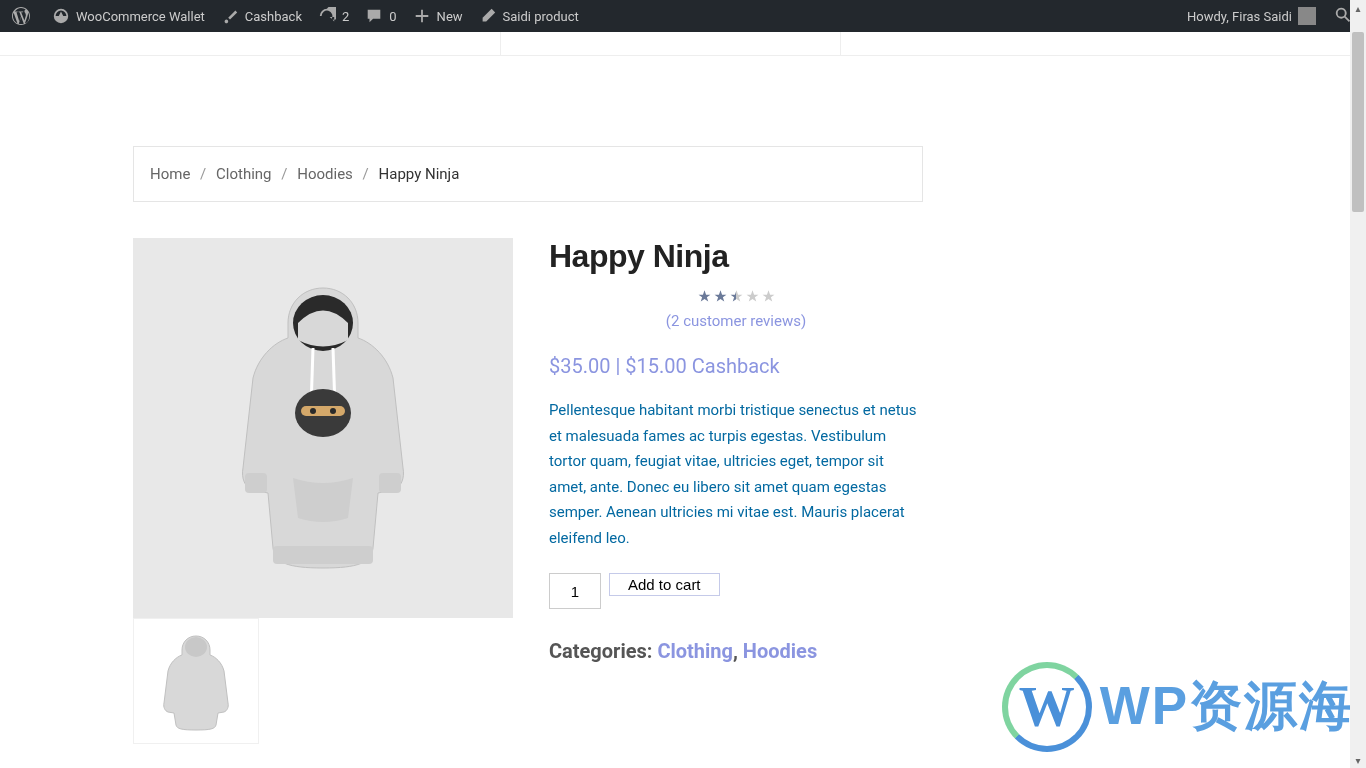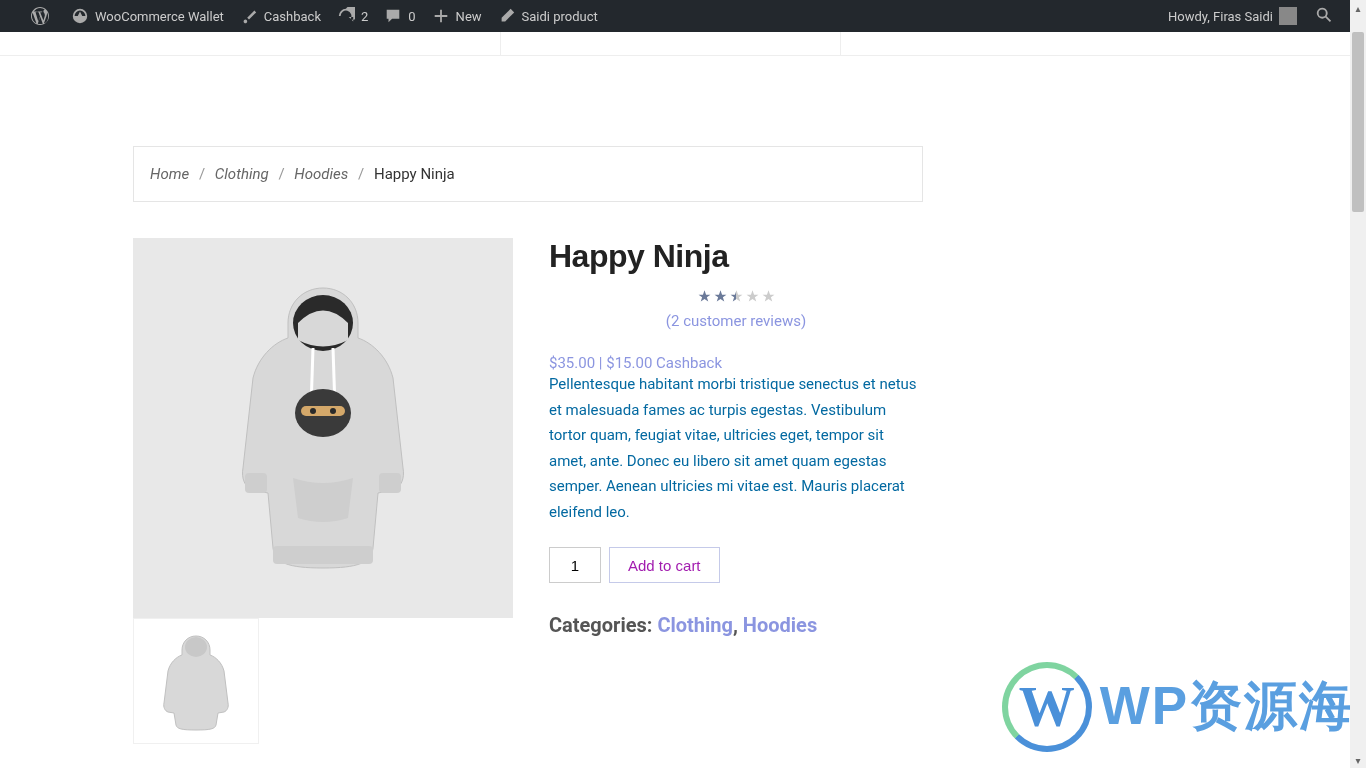--- a/index.html
+++ b/index.html
@@ -1,37 +1,37 @@
 <!DOCTYPE html>
 <html><head>
 <meta charset="utf-8">
 <style>
 * { margin: 0; padding: 0; box-sizing: border-box; }
 body { font-family: -apple-system, BlinkMacSystemFont, "Segoe UI", Roboto, sans-serif; background: #fff; color: #333; }
 
 
-.admin-bar { background: #23282d; color: #ccc; height: 32px; display: flex; align-items: center; justify-content: space-between; padding: 0 23px; font-size: 13px; }
+.admin-bar { background: #23282d; color: #ccc; height: 32px; display: flex; align-items: center; justify-content: space-between; padding: 0 4px; font-size: 13px; }
 .admin-bar-left, .admin-bar-right { display: flex; align-items: center; height: 100%; }
 .admin-bar-item { display: flex; align-items: center; padding: 0 8px; height: 100%; cursor: pointer; color: #ccc; }
 .admin-bar-item .ab-icon { margin-right: 6px; font-size: 16px; display: inline-flex; }
 .admin-bar-item svg { width: 18px; height: 18px; fill: #aaa; }
 .avatar-box { width: 18px; height: 18px; background: #888; margin-left: 6px; display: inline-block; }
 .search-icon-wrap { padding: 0 10px; }
 
 
 .top-nav-strip { height: 24px; border-bottom: 1px solid #eee; display: flex; }
 .top-nav-strip .seg { border-left: 1px solid #eee; width: 340px; height: 100%; }
 .top-nav-strip .seg:first-child { width: 500px; border-left: none; }
 
 
 .page-wrap { max-width: 1100px; margin: 0 auto; padding: 90px 0 40px 0; }
 
 
 .breadcrumb-box { border: 1px solid #e5e5e5; padding: 18px 16px; margin-bottom: 36px; max-width: 790px; color: #666; font-size: 15px; }
-.breadcrumb-box a { color: #666; text-decoration: none; font-style: italic; }
+.breadcrumb-box a { color: #666; text-decoration: none; }
 .breadcrumb-box .sep { margin: 0 6px; color: #999; }
 .breadcrumb-box .current { color: #333; }
 
 
 .product-row { display: flex; gap: 36px; max-width: 790px; }
 .product-images { width: 380px; flex-shrink: 0; }
 .main-image { width: 380px; height: 380px; background: #e8e8e8; display: flex; align-items: center; justify-content: center; position: relative; }
 .thumbs { display: flex; margin-top: 0; }
 .thumb { width: 126px; height: 126px; background: #fff; display: flex; align-items: center; justify-content: center; border: 1px solid #f0f0f0; }
 
@@ -40,27 +40,27 @@
 
 .product-info { flex: 1; }
 .product-title { font-size: 32px; font-weight: 700; color: #222; font-family: "Arial Black", Arial, sans-serif; letter-spacing: -0.5px; margin-bottom: 14px; }
 
 .rating-row { display: flex; align-items: center; gap: 8px; margin-bottom: 24px; flex-direction: column; }
 .stars { display: flex; gap: 1px; }
 .star { width: 15px; height: 15px; }
 .star svg { width: 100%; height: 100%; }
 .reviews-link { color: #8b95e0; font-size: 15px; text-decoration: none; }
 
-.price-line { color: #8b95e0; font-size: 15px; }
+.price-line { color: #8b95e0; font-size: 20px; margin-bottom: 20px; }
 
 .description { color: #0369a1; line-height: 1.7; font-size: 15px; margin-bottom: 22px; }
 
 .cart-row { display: flex; gap: 8px; align-items: stretch; margin-bottom: 30px; }
 .qty-input { width: 52px; height: 36px; border: 1px solid #ccc; text-align: center; font-size: 15px; }
-.add-to-cart-btn { border: 1px solid #c5cae9; background: #fff; color: #a21caf; padding: 0 18px; height: 36px; font-size: 15px; cursor: pointer; }
+.add-to-cart-btn { border: 1px solid #c5cae9; background: #fff; color: #000000; padding: 0 18px; height: 23px; font-size: 15px; cursor: pointer; }
 
 .categories-line { color: #555; font-size: 20px; font-weight: bold; }
 .categories-line a { color: #8b95e0; text-decoration: none; }
 
 
 .watermark { position: fixed; bottom: 16px; right: 12px; display: flex; align-items: center; gap: 8px; pointer-events: none; }
 .watermark-logo { width: 90px; height: 90px; border-radius: 50%; background: linear-gradient(135deg, #7fd4a0 0%, #7fd4a0 50%, #4a90d9 50%, #4a90d9 100%); display: flex; align-items: center; justify-content: center; position: relative; overflow: hidden; }
 .watermark-logo::before { content: ""; position: absolute; inset: 6px; border-radius: 50%; background: #fff; }
 .watermark-logo .w-letter { position: relative; z-index: 1; font-size: 56px; font-weight: 900; color: #4a90d9; font-family: Georgia, serif; }
 .watermark-text { font-size: 53px; font-weight: 700; color: #5a9fe0; letter-spacing: 2px; font-family: "Microsoft YaHei", sans-serif; }

